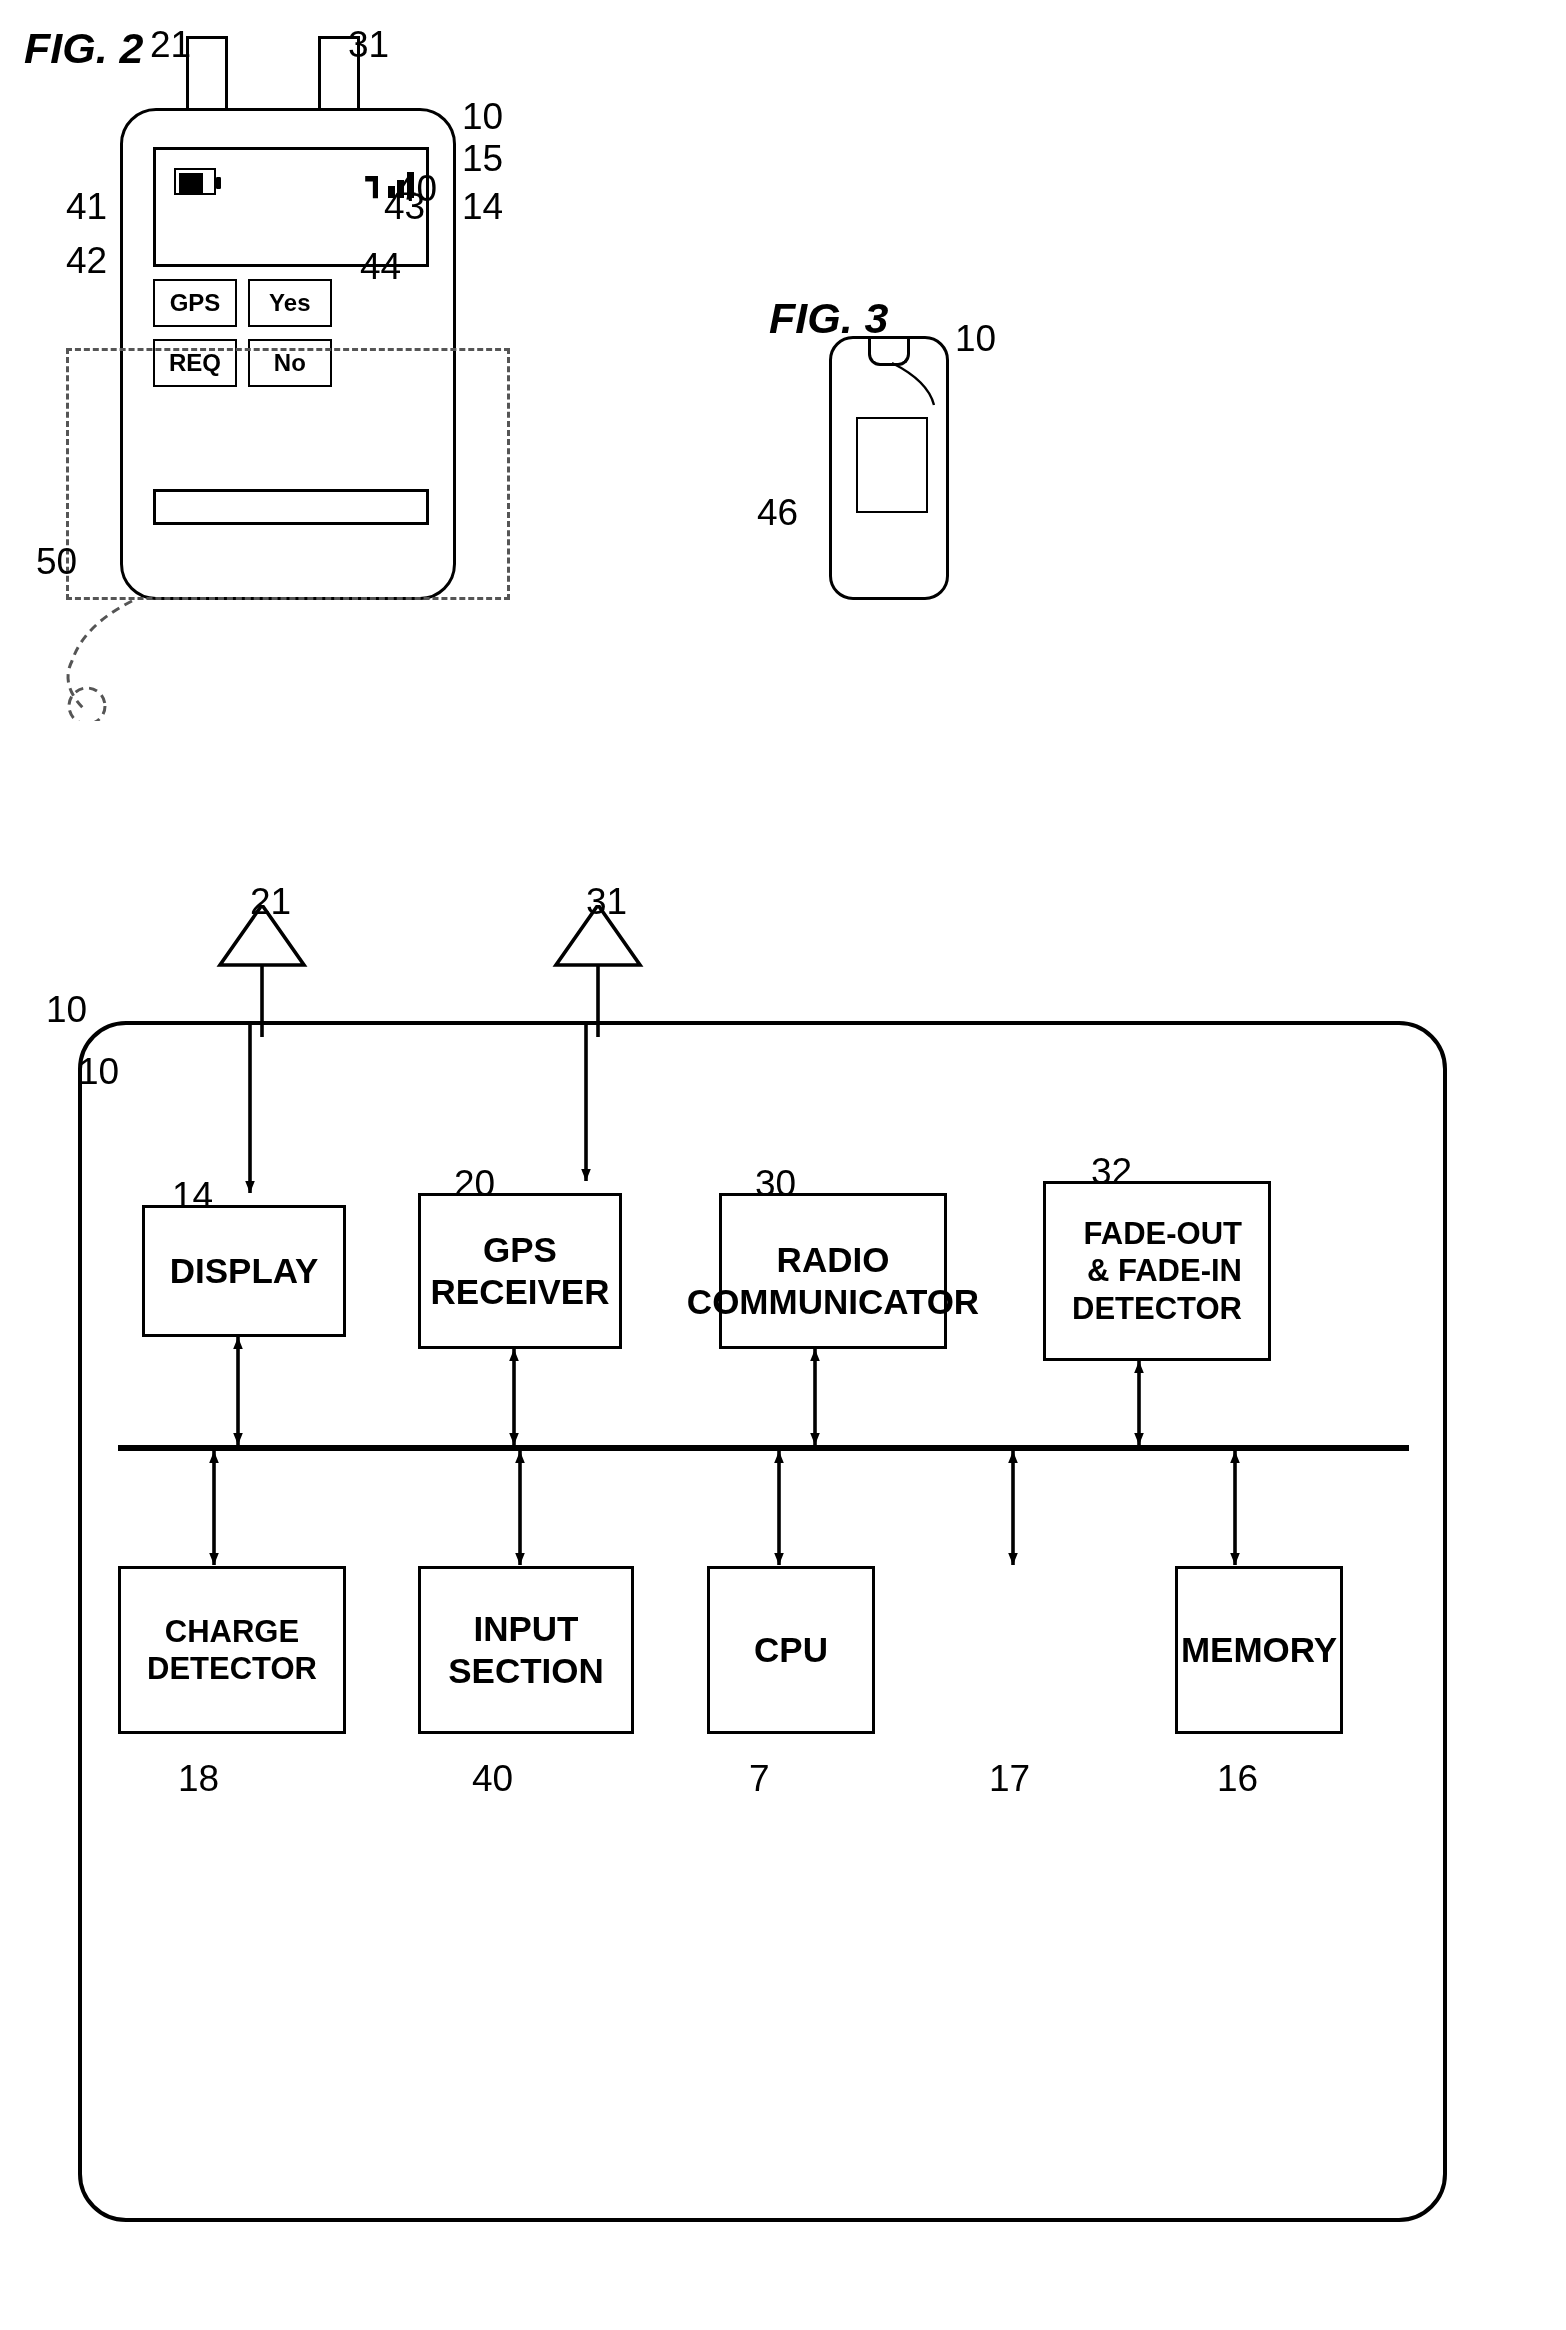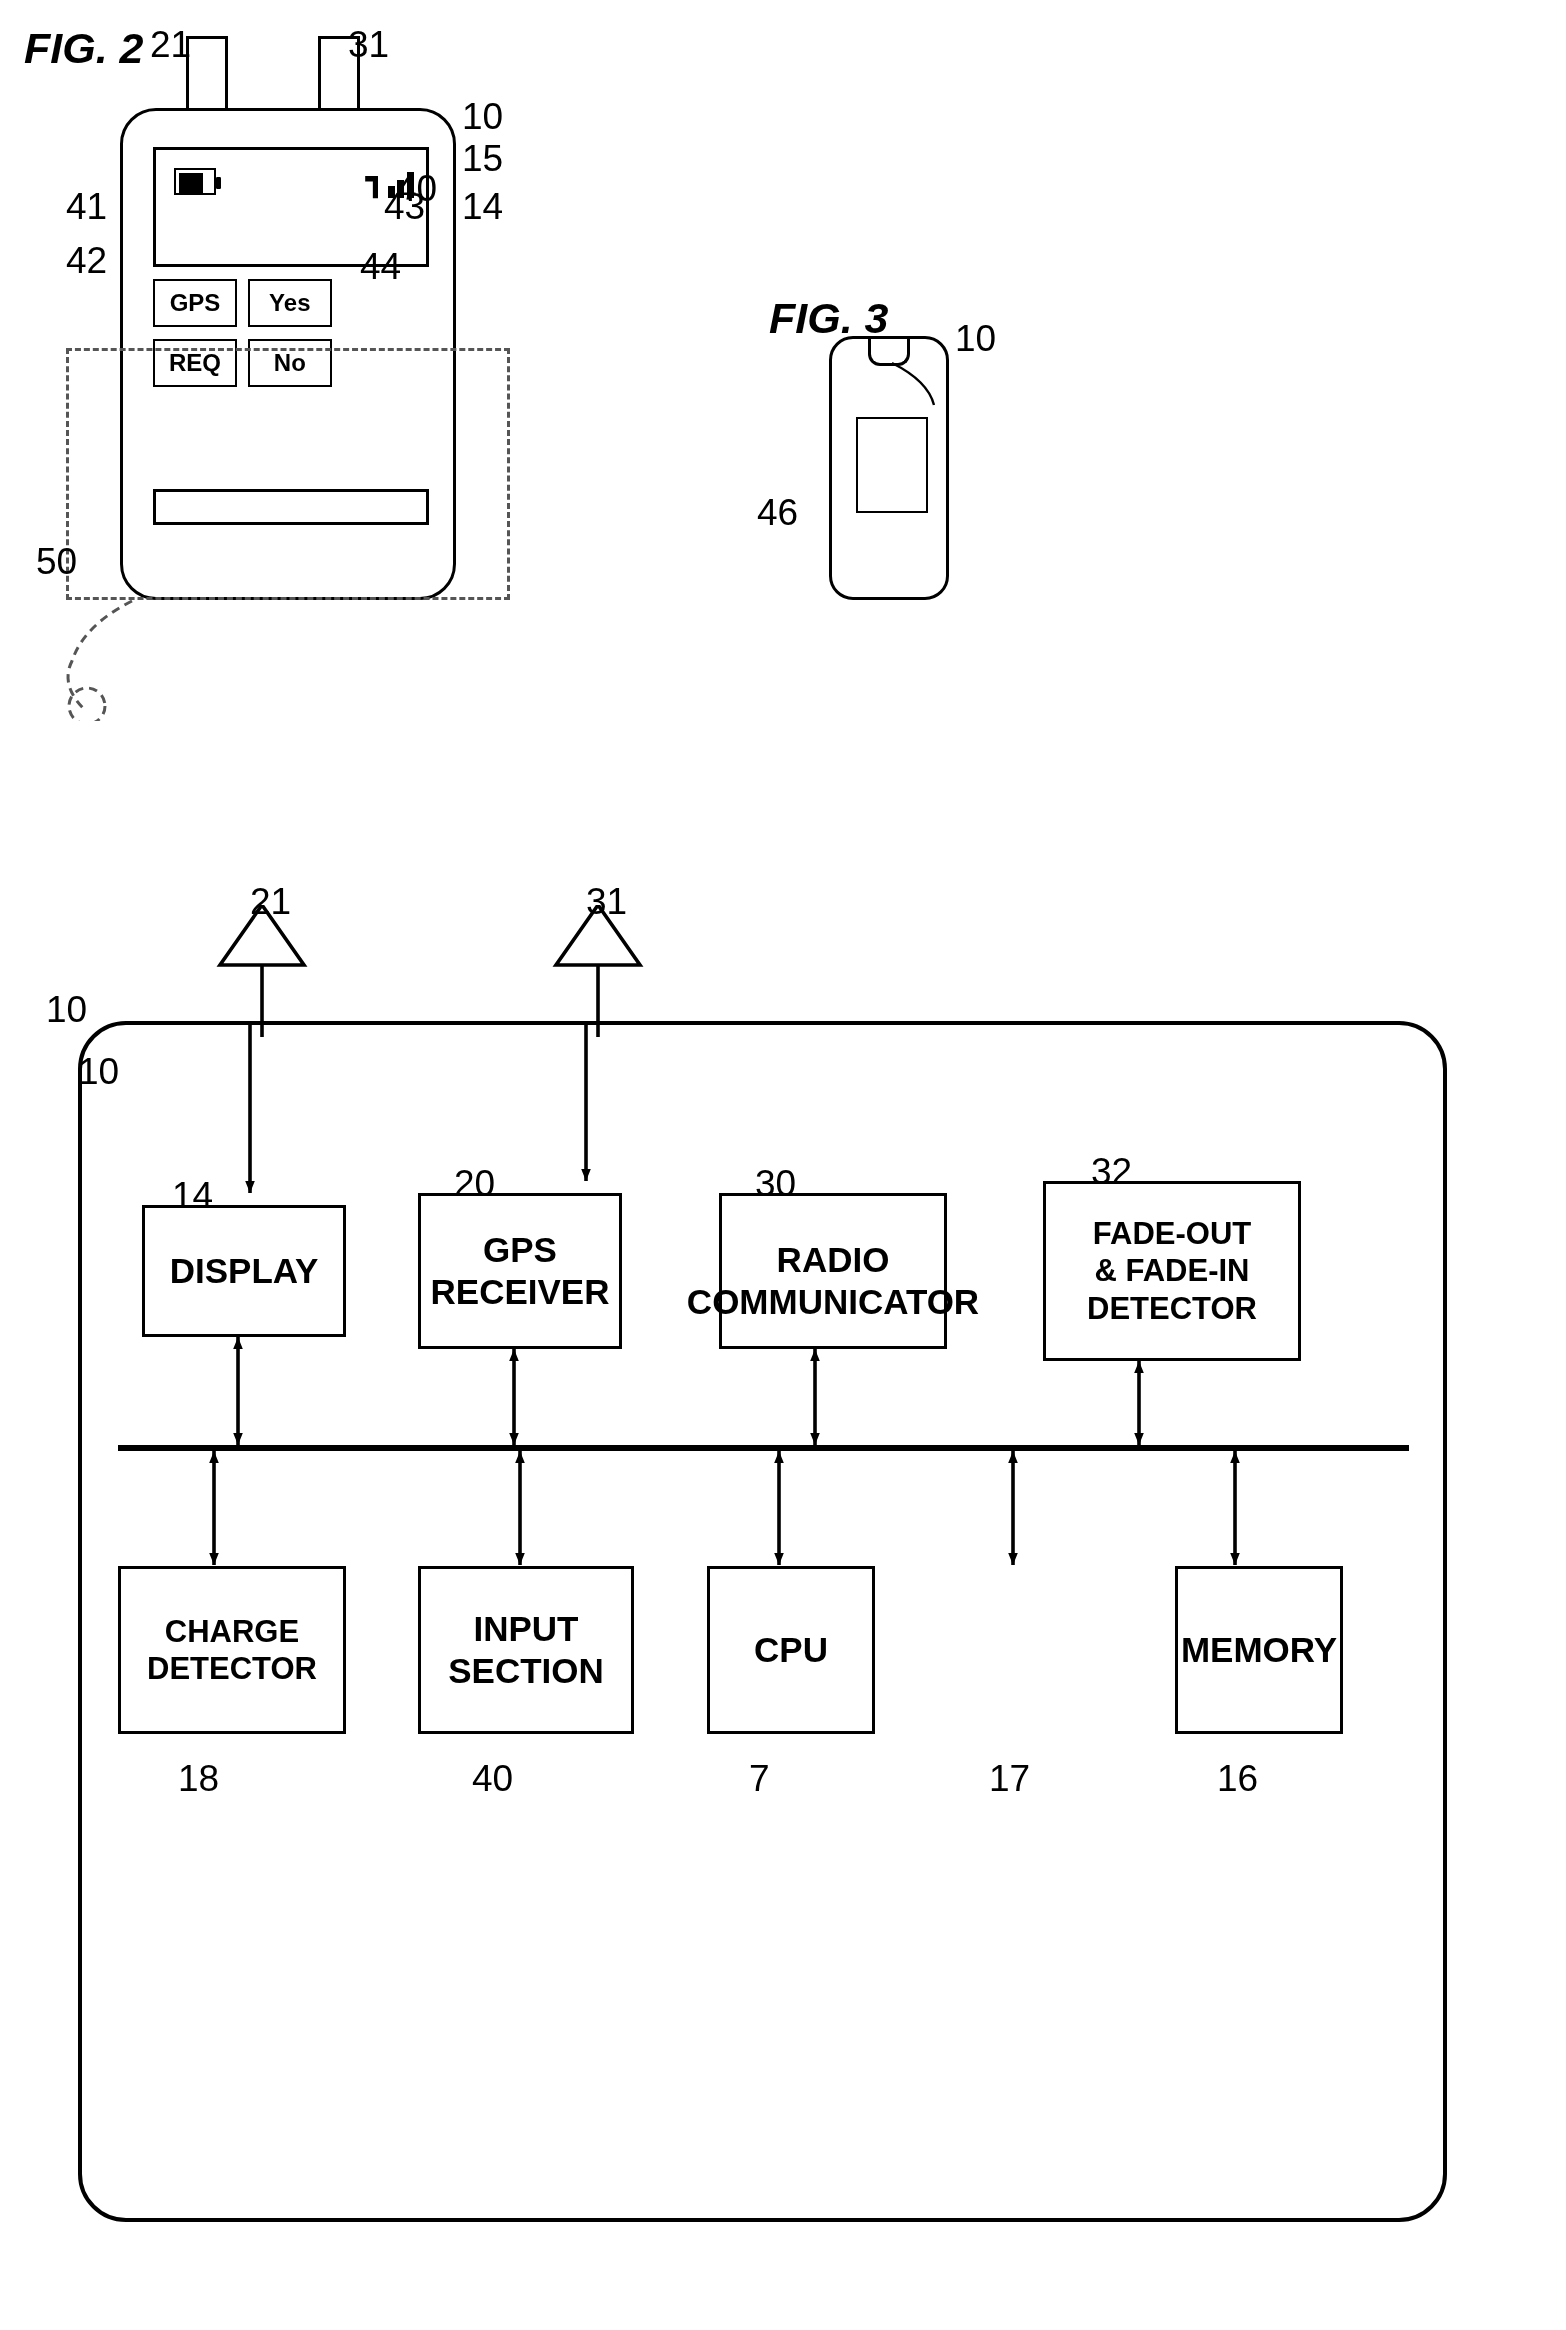--- a/index.html
+++ b/index.html
@@ -183,22 +183,23 @@
     .blk-radio-communicator {
       top: 168px;
       left: 637px;
       width: 228px;
       height: 156px;
     }
 
     .blk-fadeout {
       top: 156px;
       left: 961px;
-      width: 258px;
+      width: 228px;
       height: 180px;
+      text-align: right;
     }
 
     
     .bus-line {
       position: absolute;
       top: 420px;
       left: 36px;
       width: 1291px;
       height: 6px;
       background: #000;

